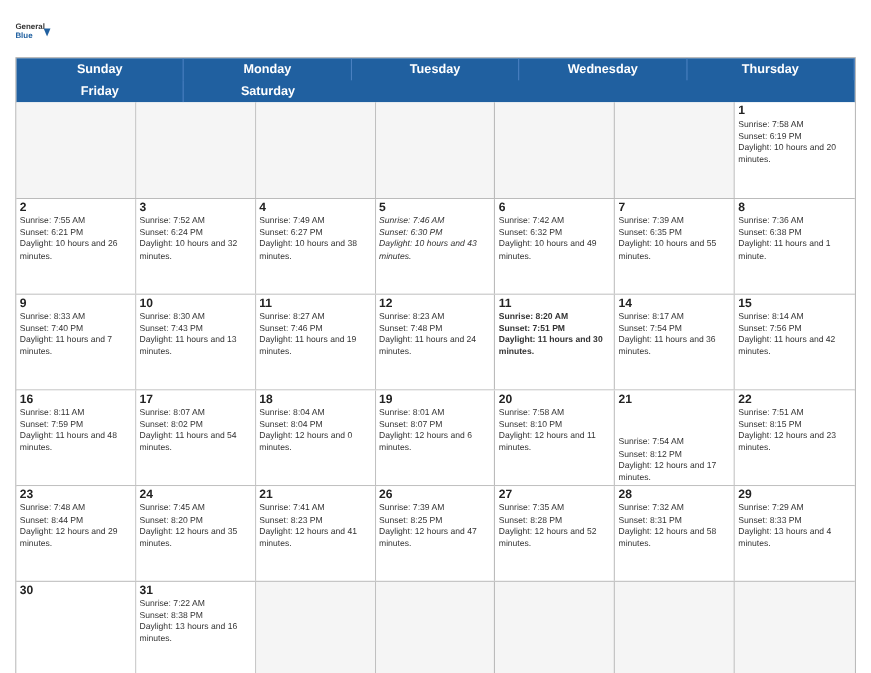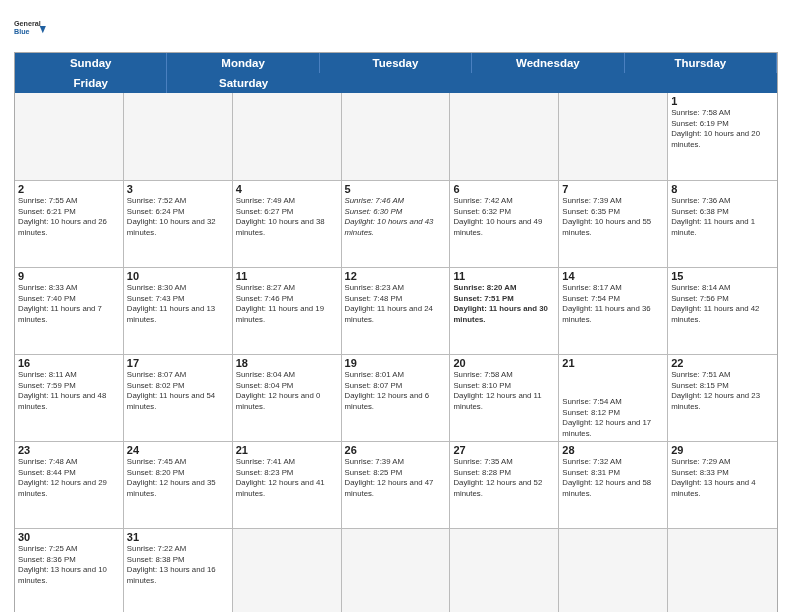--- a/index.html
+++ b/index.html
@@ -312,23 +312,20 @@
           <div class="cal-cell">
             <div class="day-num">29</div>
             <div class="cell-info" style="white-space: pre-line;">Sunrise: 7:29 AM
 Sunset: 8:33 PM
 Daylight: 13 hours and 4 minutes.</div>
           </div>
         </div>
         <div class="cal-row">
           <div class="cal-cell">
             <div class="day-num">30</div>
-            <div class="cell-info" style="white-space: pre-line;">Sunrise: 7:25 AM
-Sunset: 8:36 PM
-Daylight: 13 hours and 10 minutes.</div>
           </div>
           <div class="cal-cell">
             <div class="day-num">31</div>
             <div class="cell-info" style="white-space: pre-line;">Sunrise: 7:22 AM
 Sunset: 8:38 PM
 Daylight: 13 hours and 16 minutes.</div>
           </div>
           <div class="cal-cell empty"></div>
           <div class="cal-cell empty"></div>
           <div class="cal-cell empty"></div>

